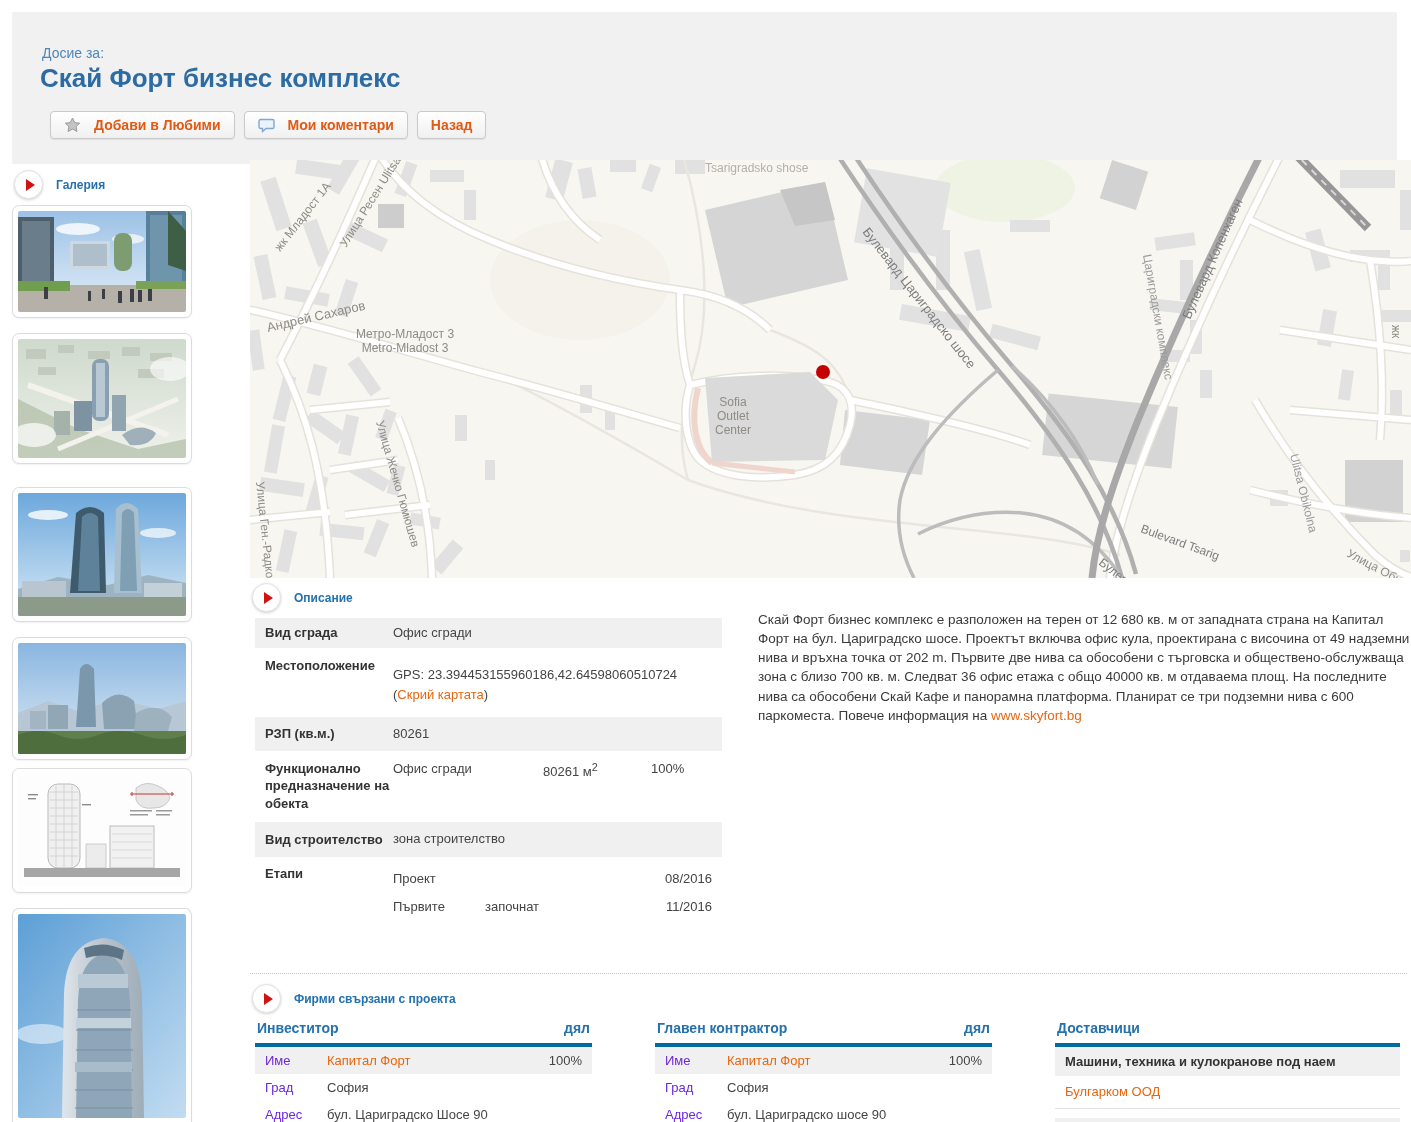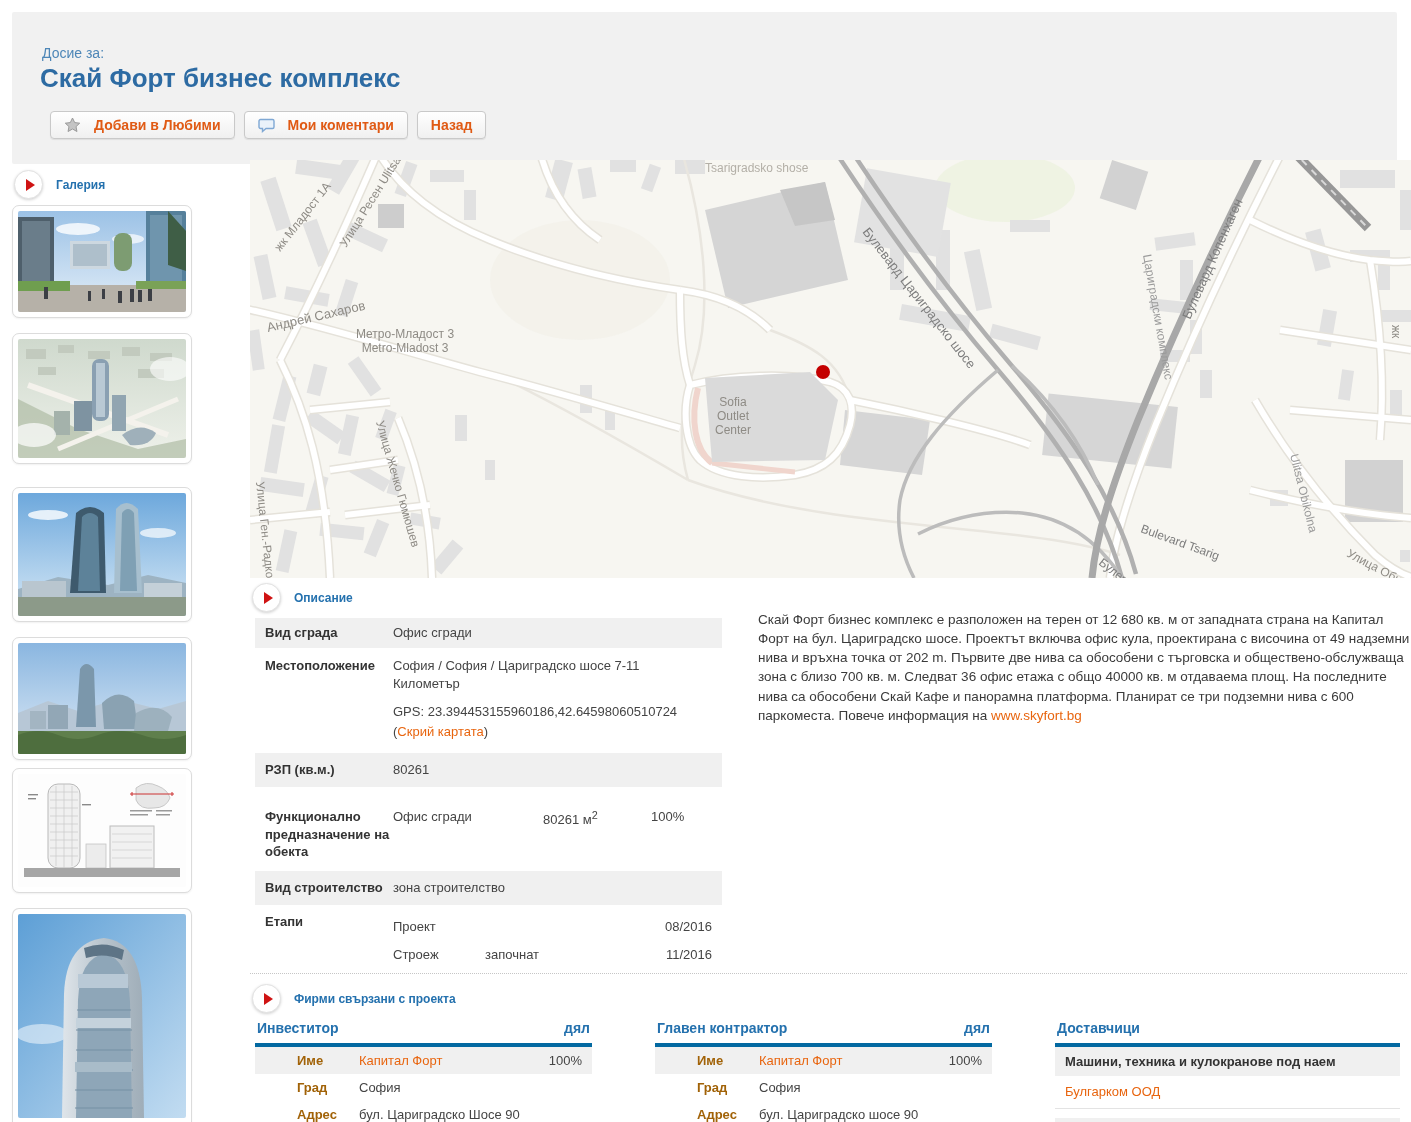--- a/index.html
+++ b/index.html
@@ -70,21 +70,21 @@
   
   .dotted-sep{position:absolute;left:250px;top:973px;width:1157px;border-top:1px dotted #c6c6c6;}
   .ccol{position:absolute;top:1016px;font-size:13px;color:#444;}
   .ccol-head{
     display:flex;justify-content:space-between;align-items:baseline;
     font-size:14px;font-weight:bold;color:#2471ae;
     padding:4px 2px 7px 2px;border-bottom:4px solid #0369a1;
   }
   .kv{display:flex;align-items:baseline;padding:6px 10px;}
   .kv.gray{background:#f0f0f0;}
-  .kv .k{width:62px;flex:0 0 62px;font-weight:bold;color:#a16207;margin-left:32px;}
+  .kv .k{width:62px;flex:0 0 62px;font-weight:normal;color:#6d28d9;}
   .kv .v{flex:1;}
   .kv .share{margin-left:auto;}
   .supplier-cat{background:#f0f0f0;font-weight:bold;color:#333;padding:7px 10px;}
   .supplier-link{padding:8px 10px 9px 10px;border-bottom:1px solid #e3e3e3;}
   .supplier-nextbar{height:10px;background:#f0f0f0;margin-top:9px;}
 </style>
 </head>
 <body>
 
 <div class="header-card">
@@ -456,51 +456,50 @@
 </div>
 
 <div class="desc-table">
   <div class="drow gray">
     <div class="dlabel">Вид сграда</div>
     <div class="dval">Офис сгради</div>
   </div>
   <div class="drow" style="padding-top:9px;padding-bottom:12px;">
     <div class="dlabel">Местоположение</div>
     <div class="dval" style="max-width:310px;">
-      <div>София / София / Цариградско шосе 7-11 Километър</div>
       <div class="gps-line">GPS: 23.394453155960186,42.64598060510724</div>
       <div class="hide-map-line"><span>(</span><a class="olink">Скрий картата</a><span>)</span></div>
     </div>
   </div>
   <div class="drow gray" style="padding-top:8px;padding-bottom:8px;">
     <div class="dlabel">РЗП (кв.м.)</div>
     <div class="dval">80261</div>
   </div>
-  <div class="drow" style="padding-top:21px;padding-bottom:10px;">
+  <div class="drow" style="padding-top:9px;padding-bottom:10px;">
     <div class="dlabel">Функционално предназначение на обекта</div>
     <div class="dval func-vals">
       <span class="fv1">Офис сгради</span>
       <span class="fv2"><span>80261 м</span><sup>2</sup></span>
       <span>100%</span>
     </div>
   </div>
   <div class="drow gray" style="padding-top:8px;padding-bottom:8px;align-items:center;">
     <div class="dlabel">Вид строителство</div>
     <div class="dval">зона строителство</div>
   </div>
   <div class="drow" style="padding-top:8px;">
     <div class="dlabel">Етапи</div>
     <div class="dval">
       <div class="stage-row">
         <span class="stage-name">Проект</span>
         <span class="stage-status"></span>
         <span class="stage-date">08/2016</span>
       </div>
       <div class="stage-row">
-        <span class="stage-name">Строеж</span>
+        <span class="stage-name">Първите</span>
         <span class="stage-status">започнат</span>
         <span class="stage-date">11/2016</span>
       </div>
     </div>
   </div>
 </div>
 
 <div class="about"><span>Скай Форт бизнес комплекс е разположен на терен от 12 680 кв. м от западната страна на Капитал Форт на бул. Цариградско шосе. Проектът включва офис кула, проектирана с височина от 49 надземни нива и връхна точка от 202 m. Първите две нива са обособени с търговска и обществено-обслужваща зона с близо 700 кв. м. Следват 36 офис етажа с общо 40000 кв. м отдаваема площ. На последните нива са обособени Скай Кафе и панорамна платформа. Планират се три подземни нива с 600 паркоместа. Повече информация на </span><a class="olink">www.skyfort.bg</a></div>
 
 <div class="dotted-sep"></div>

